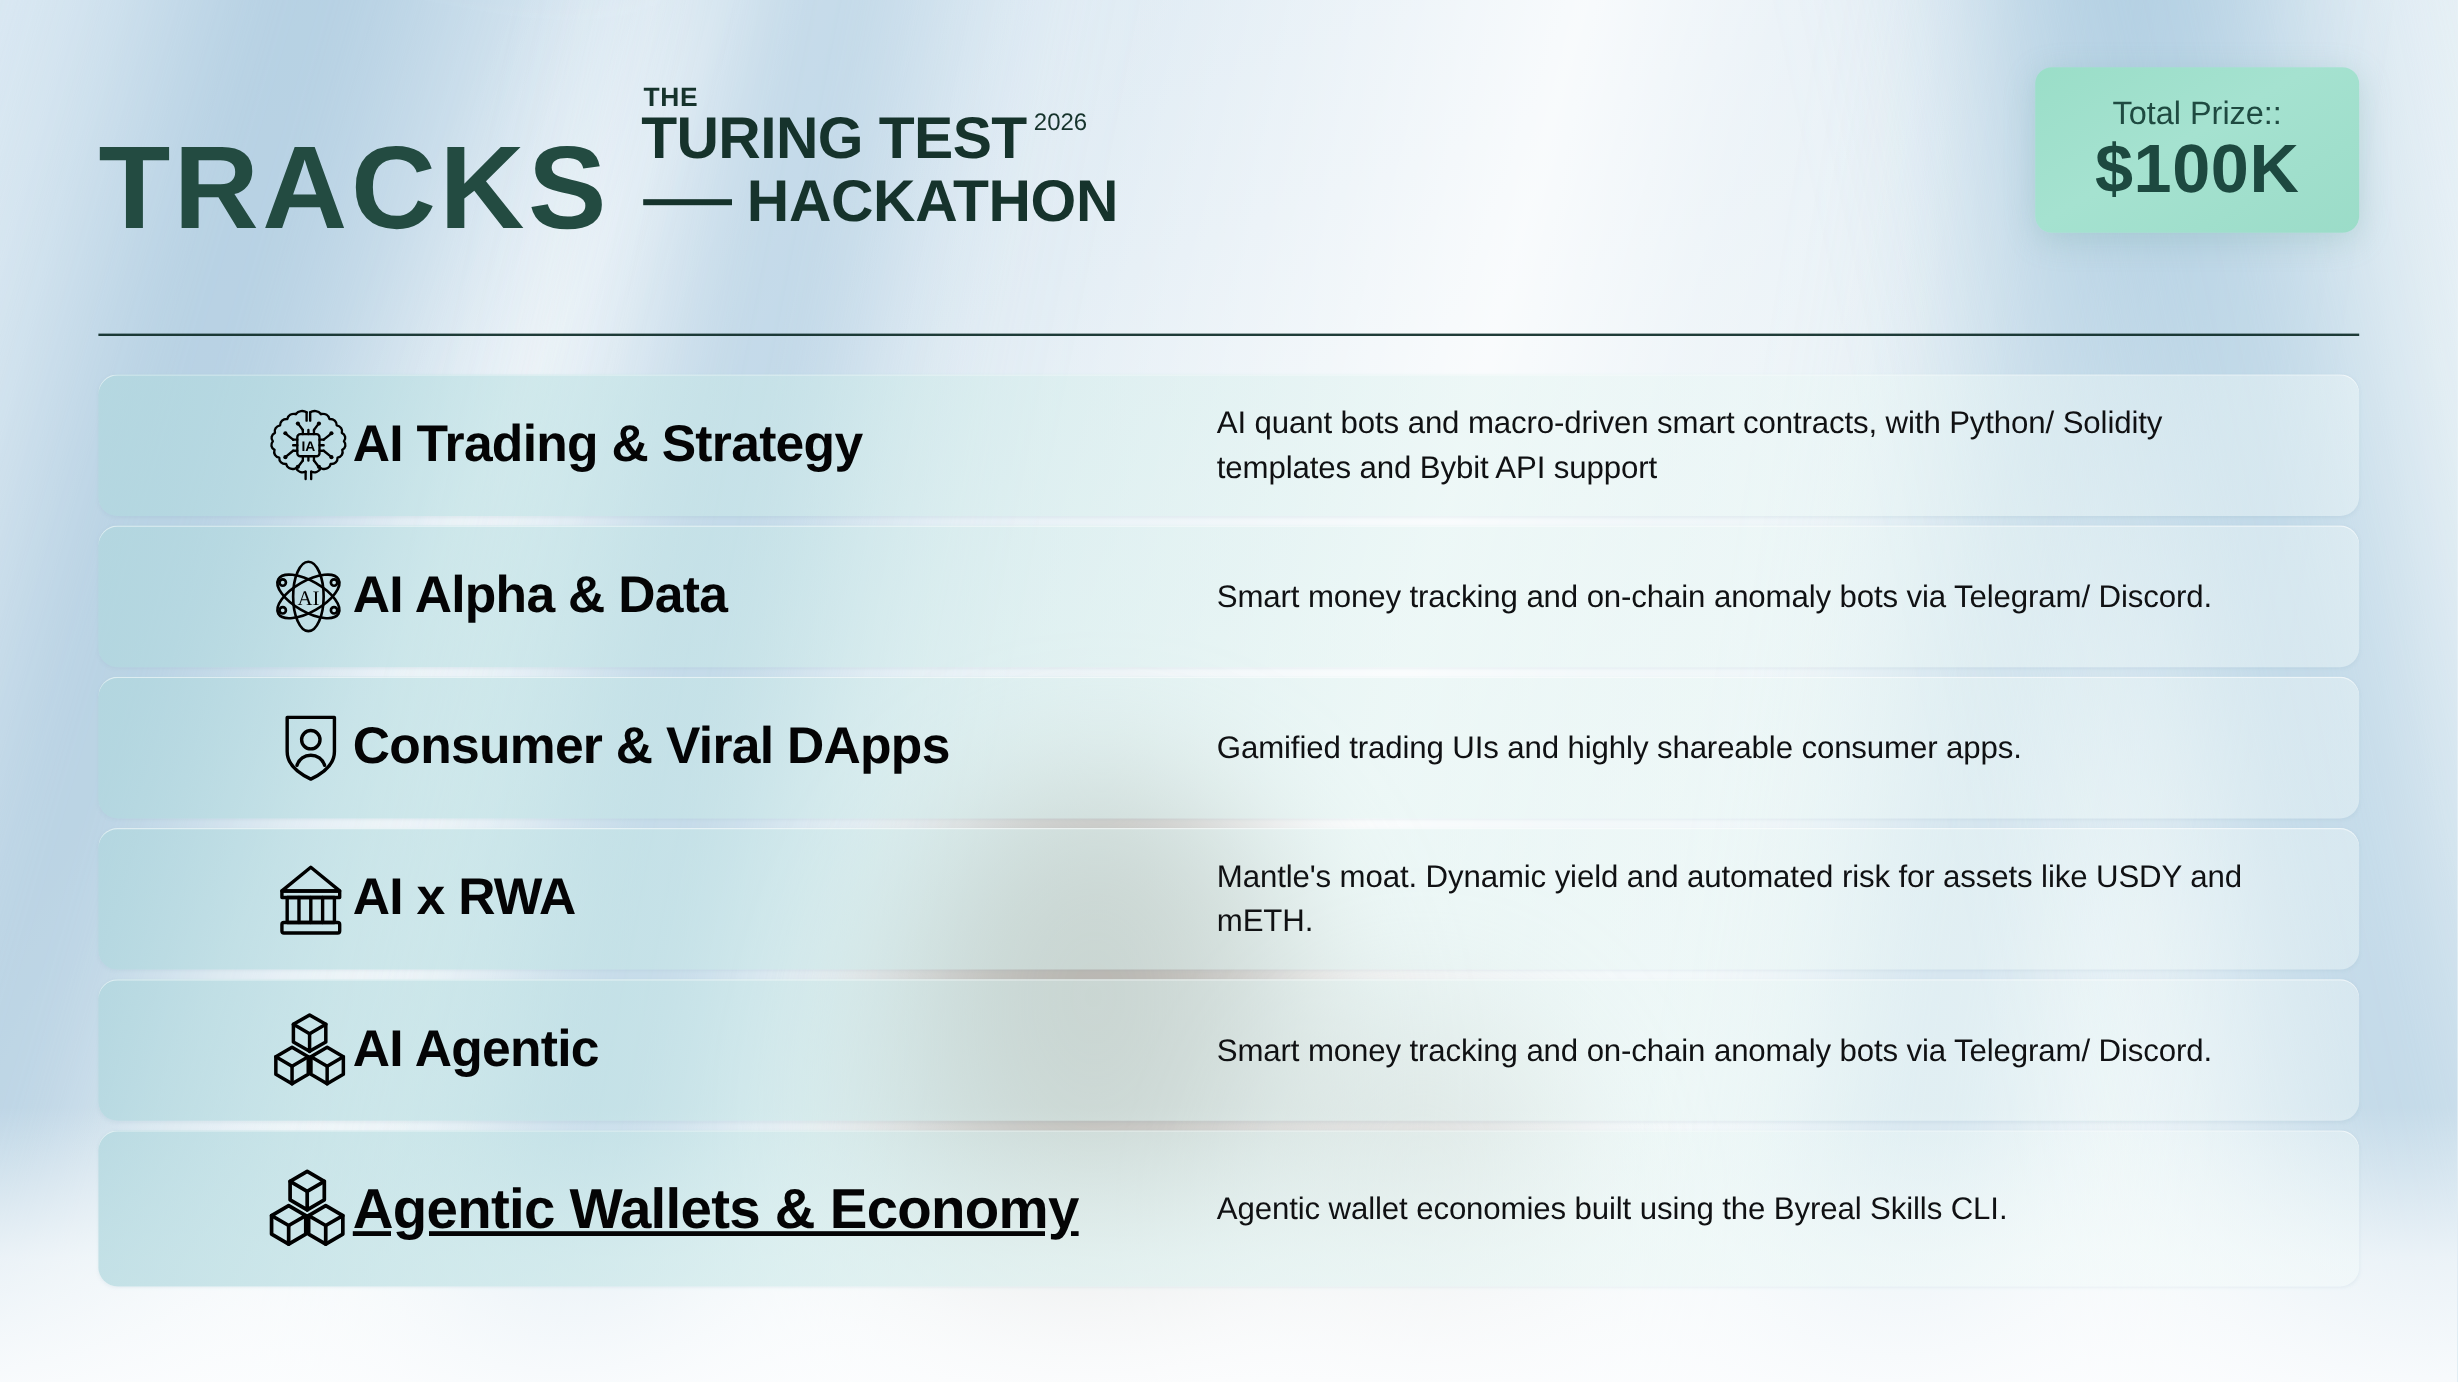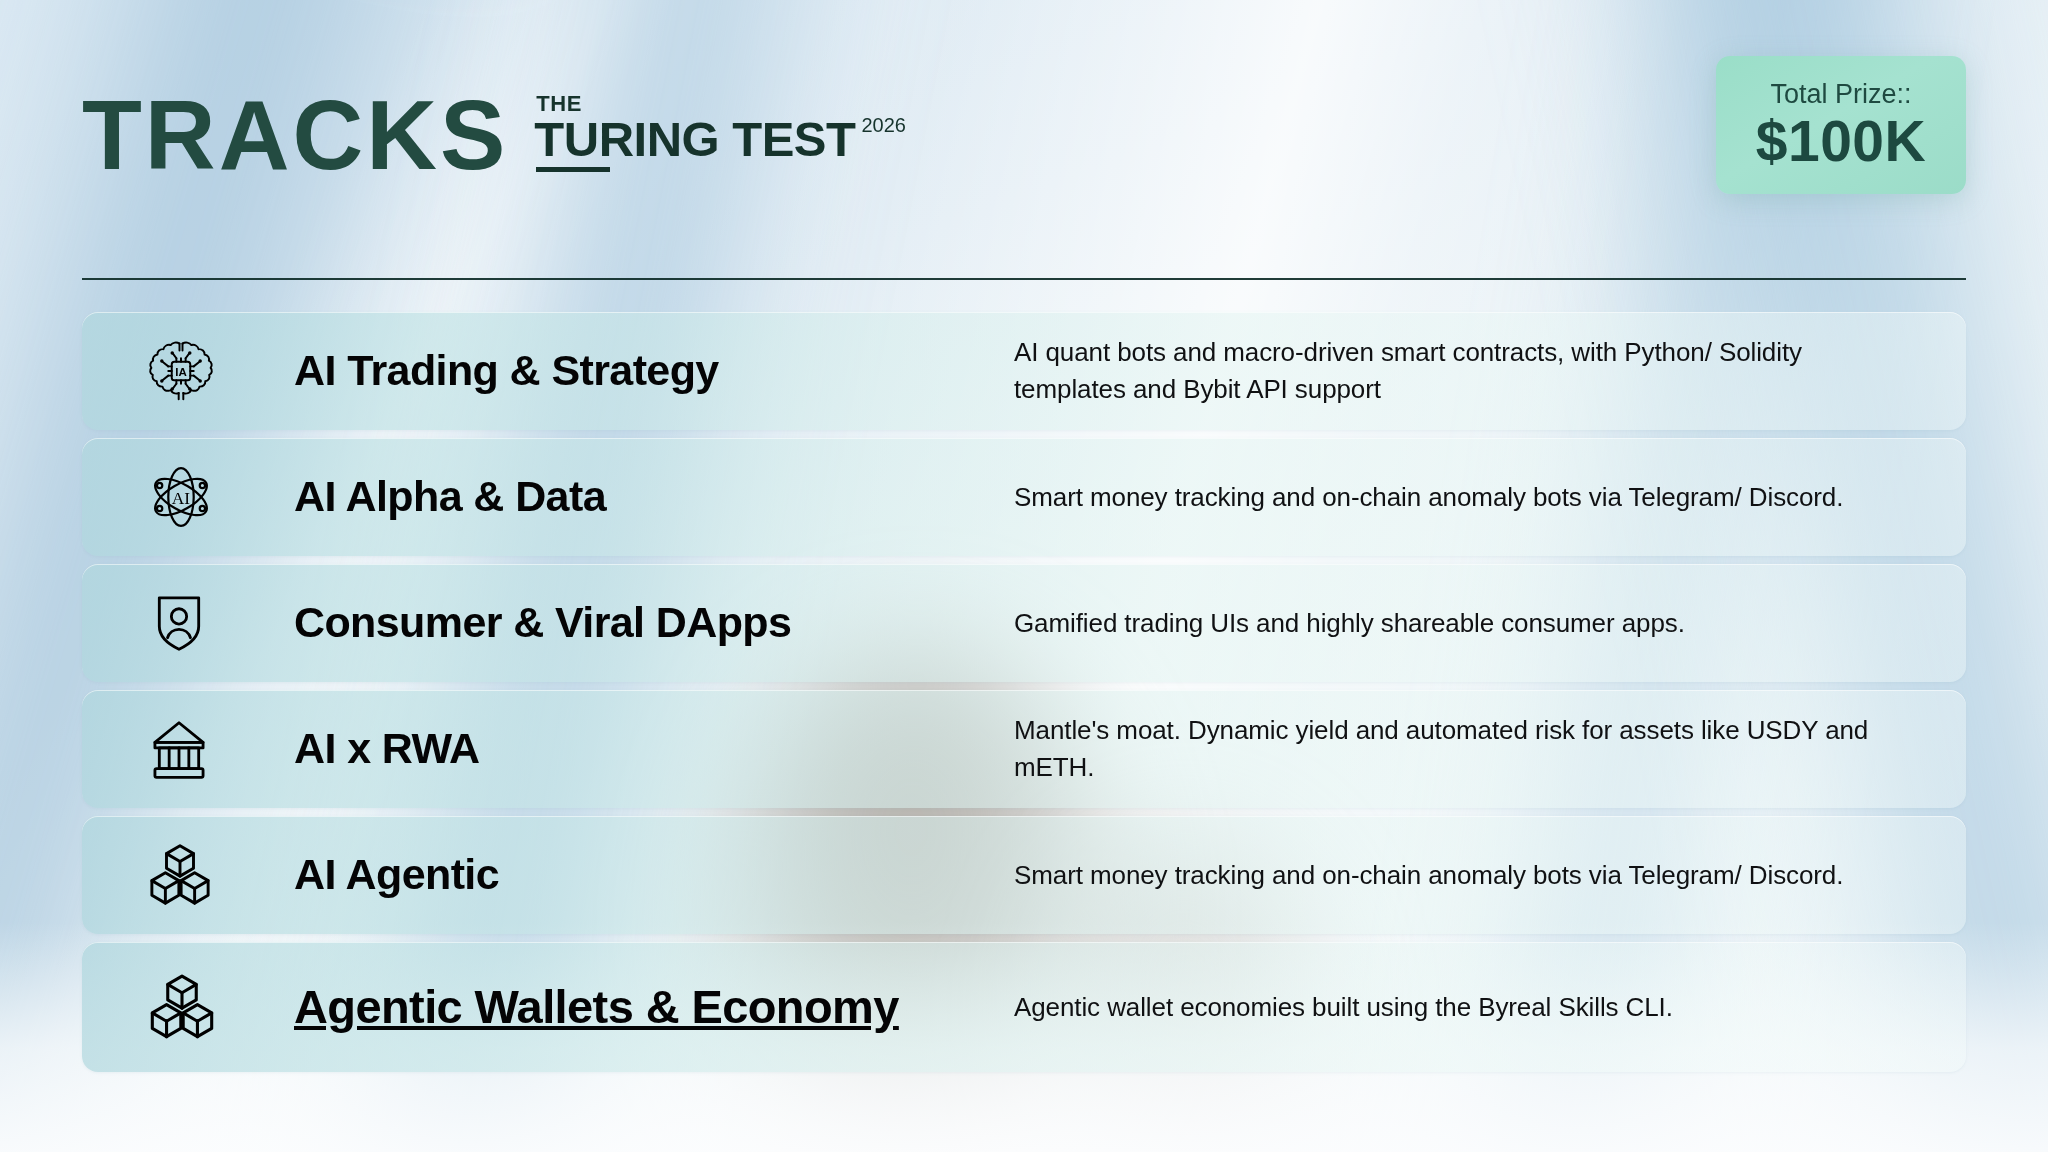--- a/index.html
+++ b/index.html
@@ -153,21 +153,21 @@
   }
   .logo-hack {
     font-size: 49px;
     font-weight: 700;
     letter-spacing: -0.3px;
   }
   .prize-badge {
     position: absolute;
     right: 82px;
     top: 56px;
-    width: 250px;
+    width: 270px;
     height: 138px;
     border-radius: 14px;
     background: linear-gradient(150deg, #9adec8 0%, #a5e2d0 45%, #9bdcc8 100%);
     box-shadow: 0 6px 26px rgba(110,170,160,0.28);
     display: flex;
     flex-direction: column;
     align-items: center;
     justify-content: center;
     gap: 2px;
   }
@@ -219,21 +219,21 @@
     overflow: hidden;
   }
   .track-row.tall {
     height: 130px;
   }
   .track-icon {
     width: 150px;
     min-width: 150px;
     display: flex;
     align-items: center;
-    justify-content: flex-start;
+    justify-content: flex-end;
     margin-left: 62px;
   }
   .track-icon svg {
     display: block;
   }
   .track-name {
     font-size: 43px;
     font-weight: 700;
     color: #040405;
     letter-spacing: -0.6px;
@@ -273,20 +273,21 @@
       <div class="page-title">TRACKS</div>
 
       <div class="logo">
         <div class="logo-row1">
           <span class="logo-the">THE</span>
           <span class="logo-turing">TURING TEST</span>
           <span class="logo-year">2026</span>
         </div>
         <div class="logo-row2">
           <span class="logo-rule"></span>
+          <span class="logo-hack">HACKATHON</span>
         </div>
       </div>
     </div>
 
     <div class="prize-badge">
       <div class="prize-label">Total Prize::</div>
       <div class="prize-value">$100K</div>
     </div>
 
     <div class="divider"></div>

